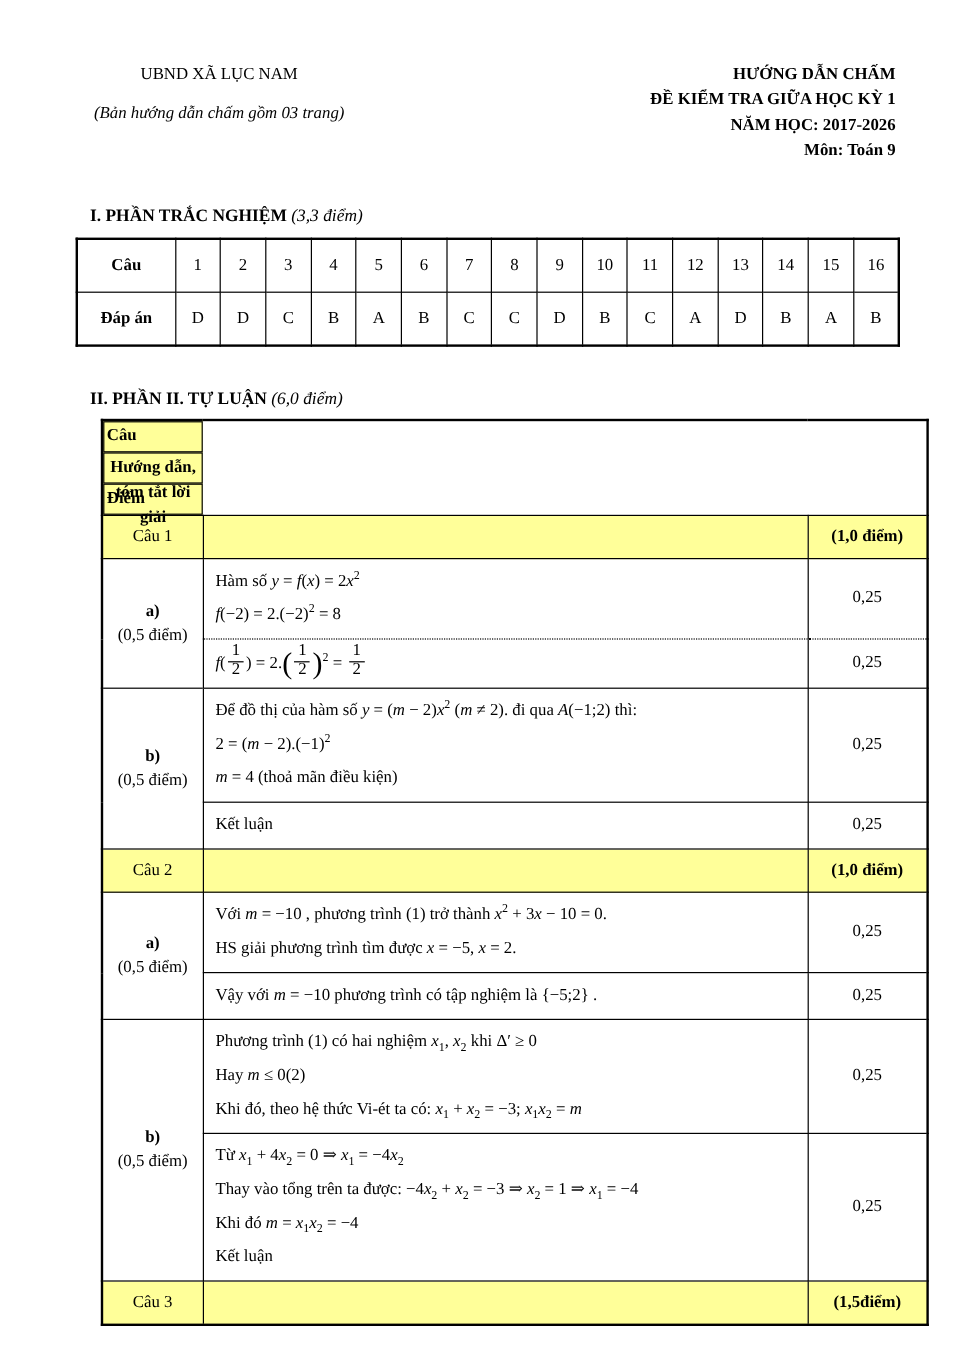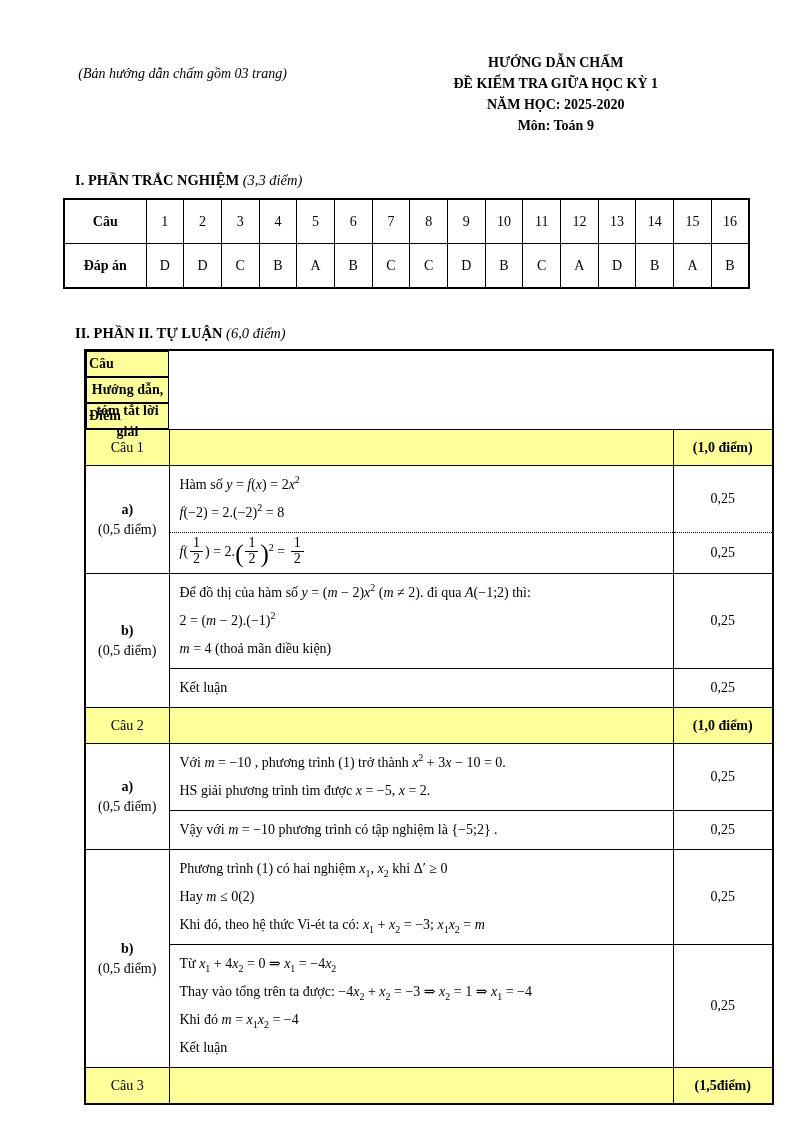--- a/index.html
+++ b/index.html
@@ -2,21 +2,21 @@
 <html><head>
 <meta charset="utf-8">
 <style>
   html,body{margin:0;padding:0;background:#fff;}
   .page{width:794px;height:1122px;background:#fff;color:#000;position:relative;
         font-family:"Liberation Serif","DejaVu Serif",serif;font-size:14px;overflow:hidden;}
   .b{font-weight:bold;}
   
   .hdr{display:flex;padding-top:52px;line-height:21px;}
   .hdr-left{width:46%;text-align:center;}
-  .hdr-right{width:48%;text-align:center;font-weight:bold;}
+  .hdr-right{width:48%;text-align:right;font-weight:bold;}
   .u-wrap{display:inline-block;border-bottom:1.4px solid #000;padding:0 2px 3px;}
   .note{margin-top:11px;font-style:italic;}
   
   .sec-title{margin:36px 0 0 75px;font-size:14.5px;}
   .sec-title .tnote{font-weight:normal;font-style:italic;}
   .mc-sub{width:600px;margin:7px 0 0 63px;text-align:center;font-style:italic;}
   
   #mc-table{margin:9px 0 0 63px;width:687px;border-collapse:collapse;table-layout:fixed;border:2px solid #000;}
   #mc-table th,#mc-table td{border:1px solid #000;text-align:center;height:43px;font-size:14px;padding:0;}
   #mc-table th{font-weight:bold;}
@@ -43,26 +43,27 @@
   .frac .fd{display:block;padding:0 3px;}
   .bp{font-size:25px;vertical-align:middle;line-height:1;font-weight:normal;}
 </style>
 </head>
 <body>
 
 <div class="page">
 
   <div class="hdr">
     <div class="hdr-left">
+      <div>UBND XÃ LỤC NAM</div>
       <div class="note">(Bản hướng dẫn chấm gồm 03 trang)</div>
     </div>
     <div class="hdr-right">
       <div>HƯỚNG DẪN CHẤM</div>
       <div>ĐỀ KIỂM TRA GIỮA HỌC KỲ 1</div>
-      <div>NĂM HỌC: 2025-2020</div>
+      <div>NĂM HỌC: 2017-2026</div>
       <div>Môn: Toán 9</div>
     </div>
   </div>
 
   <div class="sec-title b">
     <span>I. PHẦN TRẮC NGHIỆM</span>
     <span class="tnote">(3,3 điểm)</span>
   </div>
 
   <table id="mc-table">

